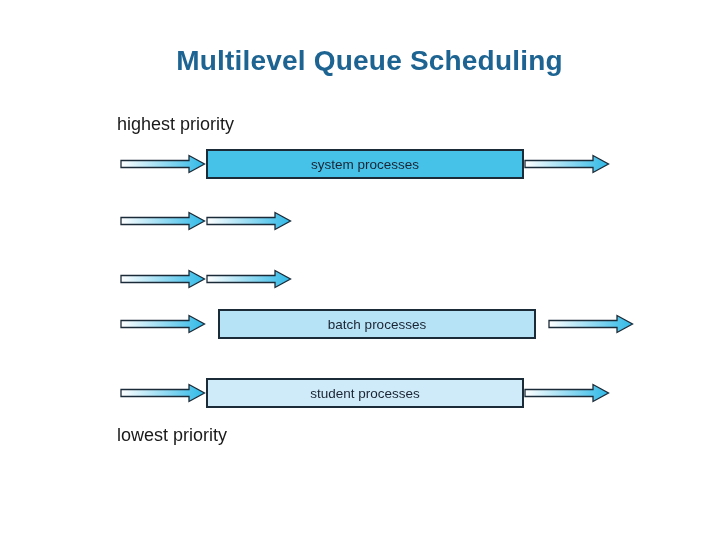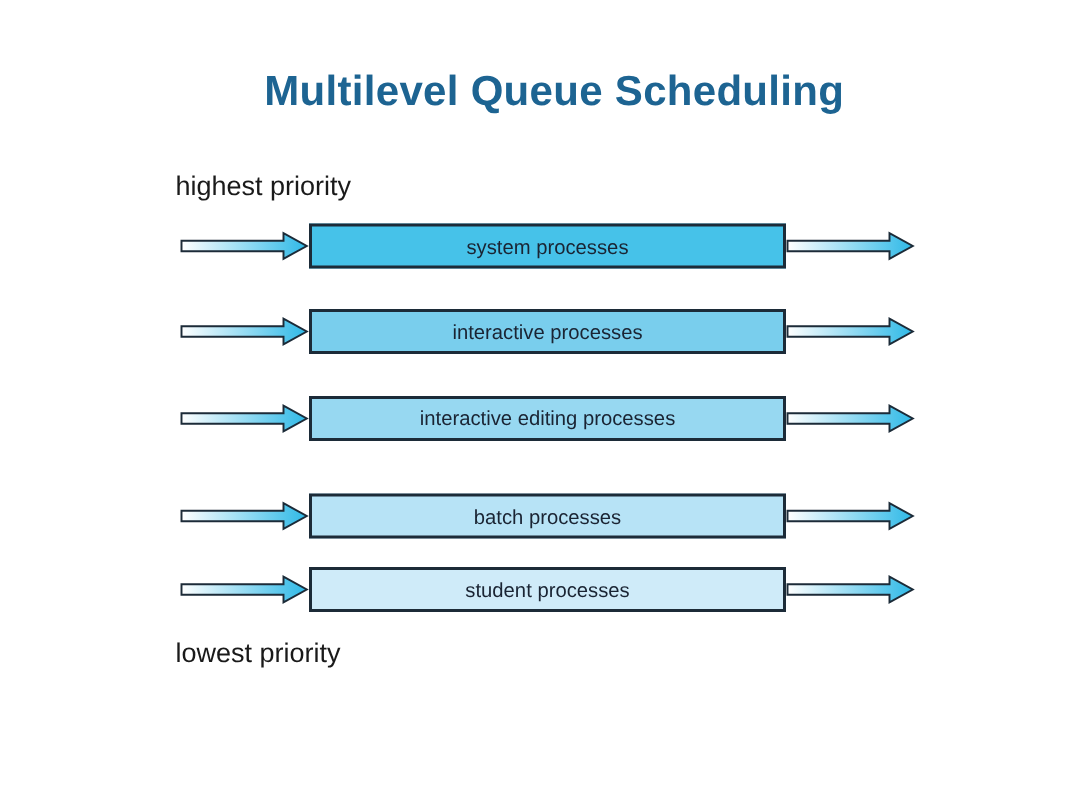--- a/index.html
+++ b/index.html
@@ -93,39 +93,33 @@
         <span>system processes</span>
       </div>
       <svg class="arrow-svg" viewBox="0 0 86 20">
         <polygon points="1,6.5 69,6.5 69,1.5 84.5,10 69,18.5 69,13.5 1,13.5" fill="url(#arrowGrad)" stroke="#1C2B38" stroke-width="1.3"></polygon>
       </svg>
     </div>
     <div class="queue-row" style="top: 206.25px;">
       <svg class="arrow-svg" viewBox="0 0 86 20">
         <polygon points="1,6.5 69,6.5 69,1.5 84.5,10 69,18.5 69,13.5 1,13.5" fill="url(#arrowGrad)" stroke="#1C2B38" stroke-width="1.3"></polygon>
       </svg>
-      <div class="queue-box" style="background:#79CEED">
-        <span>interactive processes</span>
-      </div>
       <svg class="arrow-svg" viewBox="0 0 86 20">
         <polygon points="1,6.5 69,6.5 69,1.5 84.5,10 69,18.5 69,13.5 1,13.5" fill="url(#arrowGrad)" stroke="#1C2B38" stroke-width="1.3"></polygon>
       </svg>
     </div>
     <div class="queue-row" style="top: 263.5px;">
       <svg class="arrow-svg" viewBox="0 0 86 20">
         <polygon points="1,6.5 69,6.5 69,1.5 84.5,10 69,18.5 69,13.5 1,13.5" fill="url(#arrowGrad)" stroke="#1C2B38" stroke-width="1.3"></polygon>
       </svg>
-      <div class="queue-box" style="background:#97D8F1">
-        <span>interactive editing processes</span>
-      </div>
       <svg class="arrow-svg" viewBox="0 0 86 20">
         <polygon points="1,6.5 69,6.5 69,1.5 84.5,10 69,18.5 69,13.5 1,13.5" fill="url(#arrowGrad)" stroke="#1C2B38" stroke-width="1.3"></polygon>
       </svg>
     </div>
-    <div class="queue-row" style="top: 329px;">
+    <div class="queue-row" style="top: 309px; gap: 12px;">
       <svg class="arrow-svg" viewBox="0 0 86 20">
         <polygon points="1,6.5 69,6.5 69,1.5 84.5,10 69,18.5 69,13.5 1,13.5" fill="url(#arrowGrad)" stroke="#1C2B38" stroke-width="1.3"></polygon>
       </svg>
       <div class="queue-box" style="background:#B7E3F6">
         <span>batch processes</span>
       </div>
       <svg class="arrow-svg" viewBox="0 0 86 20">
         <polygon points="1,6.5 69,6.5 69,1.5 84.5,10 69,18.5 69,13.5 1,13.5" fill="url(#arrowGrad)" stroke="#1C2B38" stroke-width="1.3"></polygon>
       </svg>
     </div>

